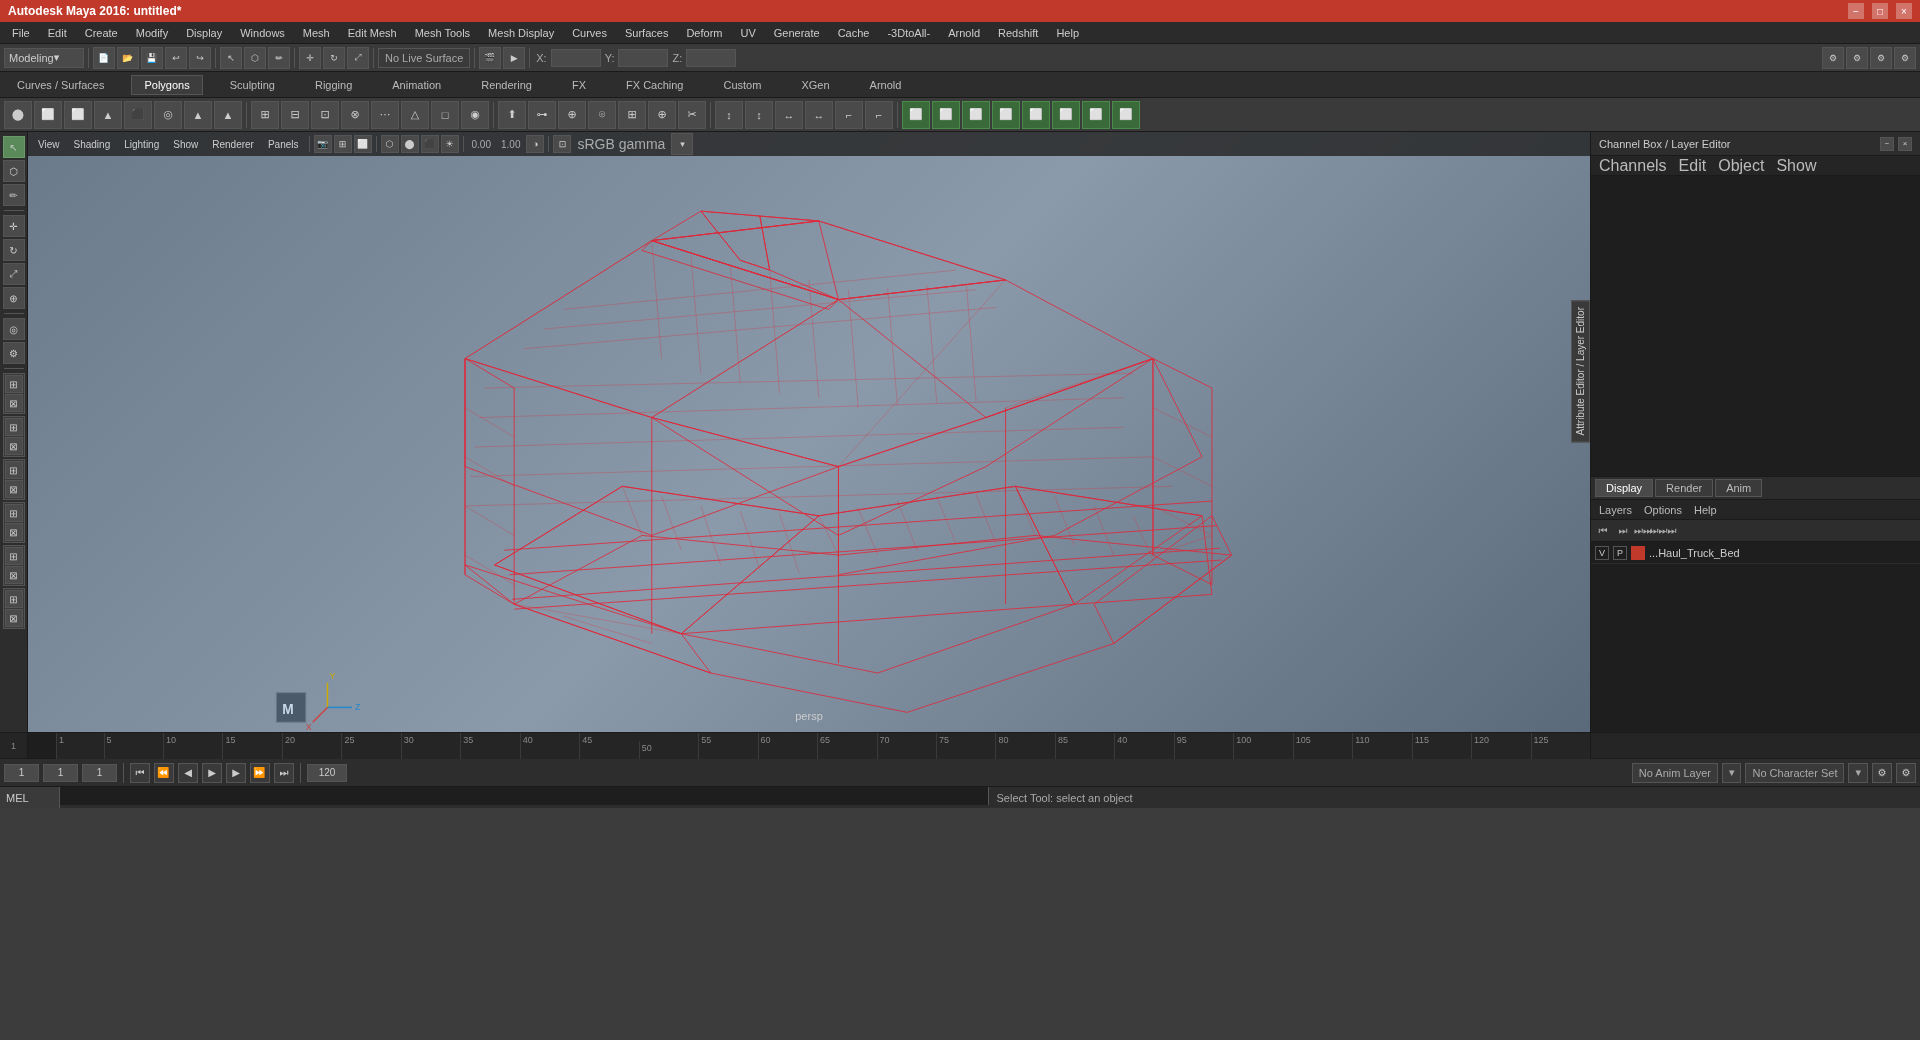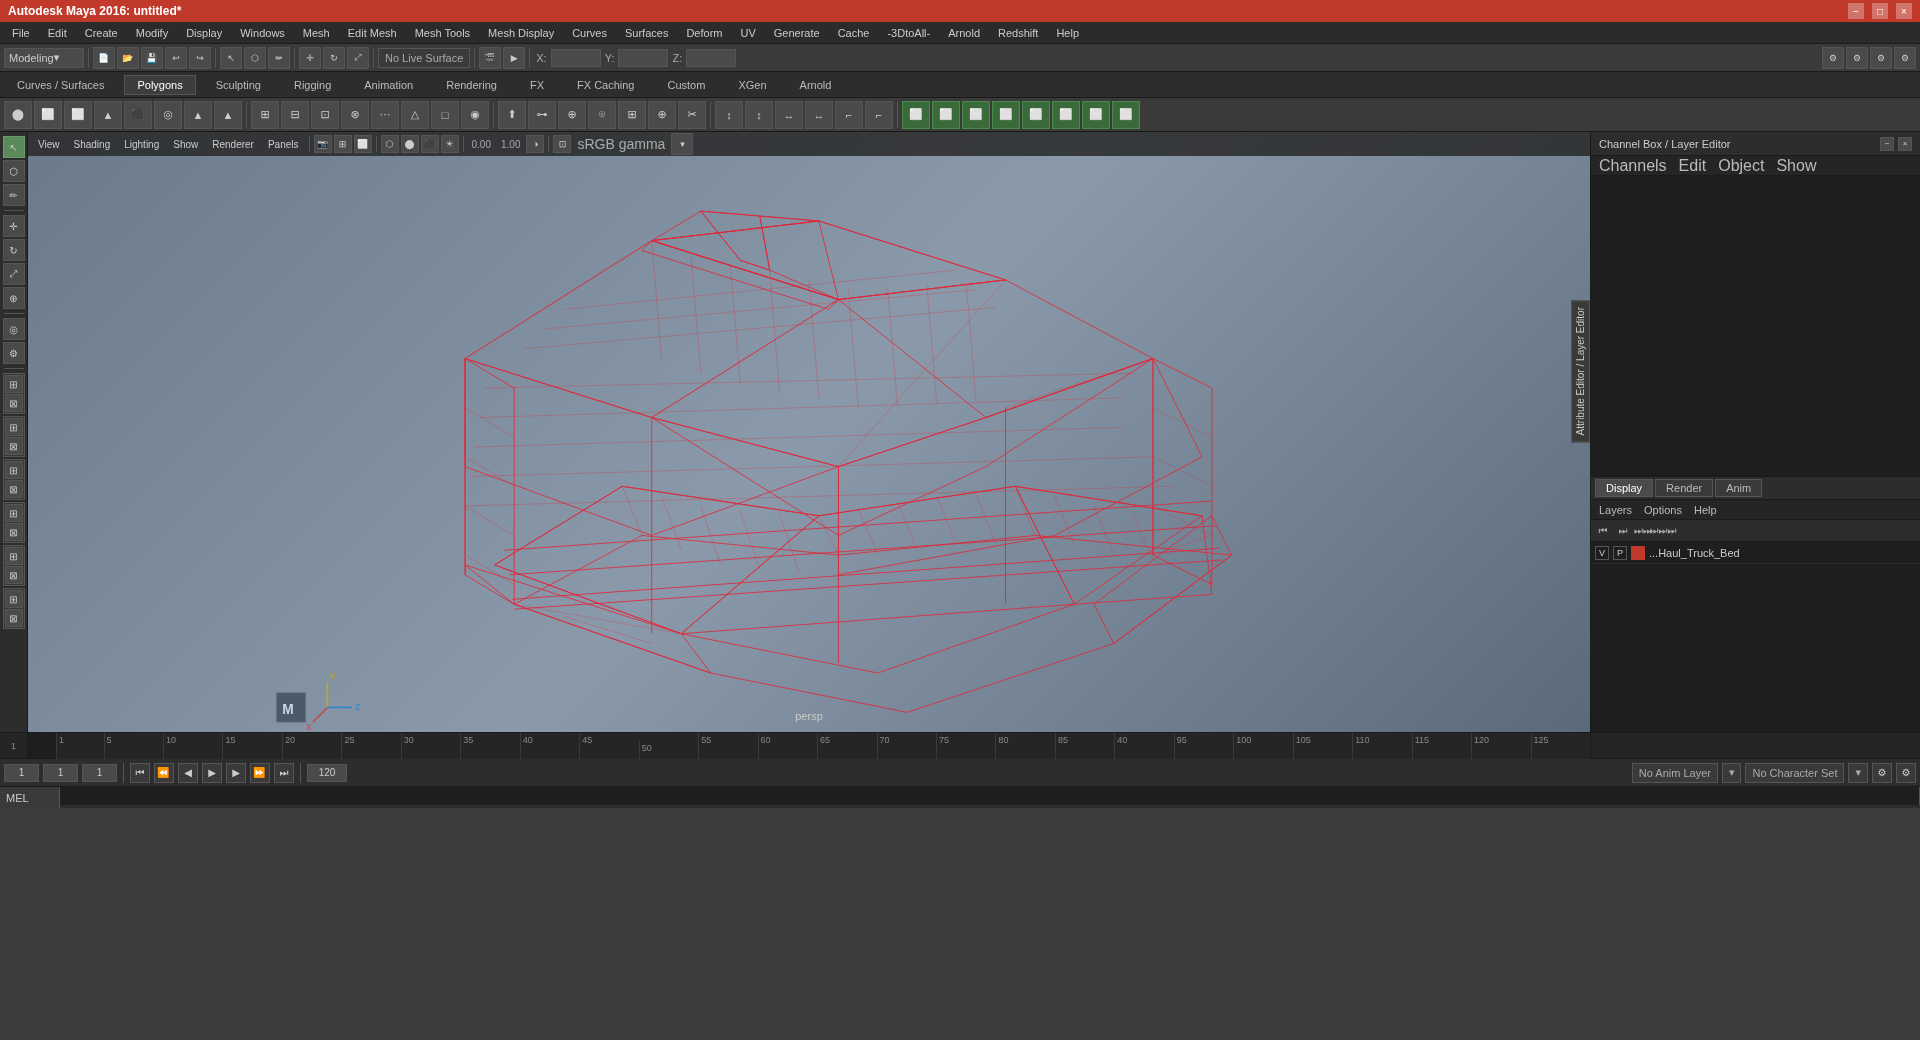--- a/index.html
+++ b/index.html
@@ -41,21 +41,21 @@
     .no-live-surface {
       background: #3a3a3a; border: 1px solid #555; color: #aaa;
       padding: 2px 6px; font-size: 11px; height: 20px; display: flex; align-items: center;
     }
     .coord-label { color: #aaa; font-size: 11px; margin: 0 2px; }
     .coord-input { width: 50px; height: 18px; background: #4a4a4a; border: 1px solid #555; color: #ccc; font-size: 10px; text-align: center; }
 
     
     #tab-bar {
       width: 100%; height: 26px; background: #2d2d2d;
-      display: flex; align-items: center; padding: 0 4px; gap: 7px;
+      display: flex; align-items: center; padding: 0 4px; gap: 14px;
       border-bottom: 1px solid #1a1a1a;
     }
     .tab {
       padding: 3px 12px; cursor: pointer; color: #bbb; font-size: 11px;
       border: 1px solid transparent; position: relative;
     }
     .tab.active { background: #3d3d3d; border-color: #555; color: #fff; }
 
     
     #tool-shelf {
@@ -602,13 +602,16 @@
   <div style="background:#3a3a3a;border:1px solid #555;padding:1px 6px;font-size:11px;color:#aaa;height:20px;display:flex;align-items:center">▾</div>
   <div class="playback-btn">⚙</div>
   <div class="playback-btn">⚙</div>
 </div>
 
 <div style="display:flex;height:22px;background:#2d2d2d;border-top:1px solid #1a1a1a">
   <div style="width:60px;background:#3a3a3a;border-right:1px solid #555;display:flex;align-items:center;padding:0 6px;cursor:pointer">
     <span style="color:#ccc;font-size:11px">MEL</span>
   </div>
   <input class="cmd-input" style="flex: 1 1 0%; background: rgb(30, 30, 30); border-top: none; border-bottom: none; border-left: none; border-image: initial; border-right: 1px solid rgb(85, 85, 85); color: rgb(204, 204, 204); font-size: 11px; padding: 0px 6px;">
+  <div style="flex:1;display:flex;align-items:center;padding:0 8px;background:#2d2d2d">
+    <span style="color:#aaa;font-size:11px">Select Tool: select an object</span>
+  </div>
 </div>
 
 </body></html>

